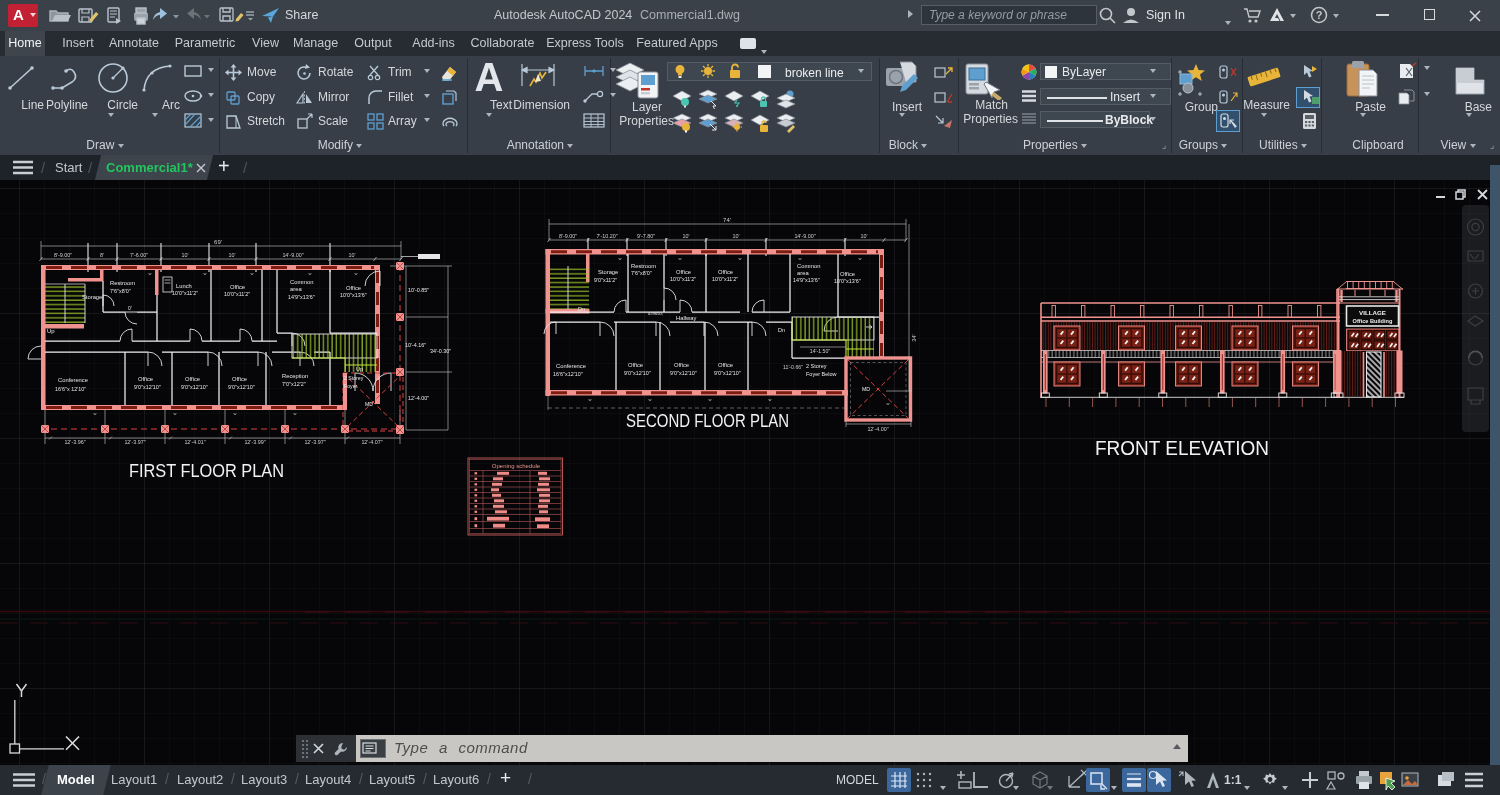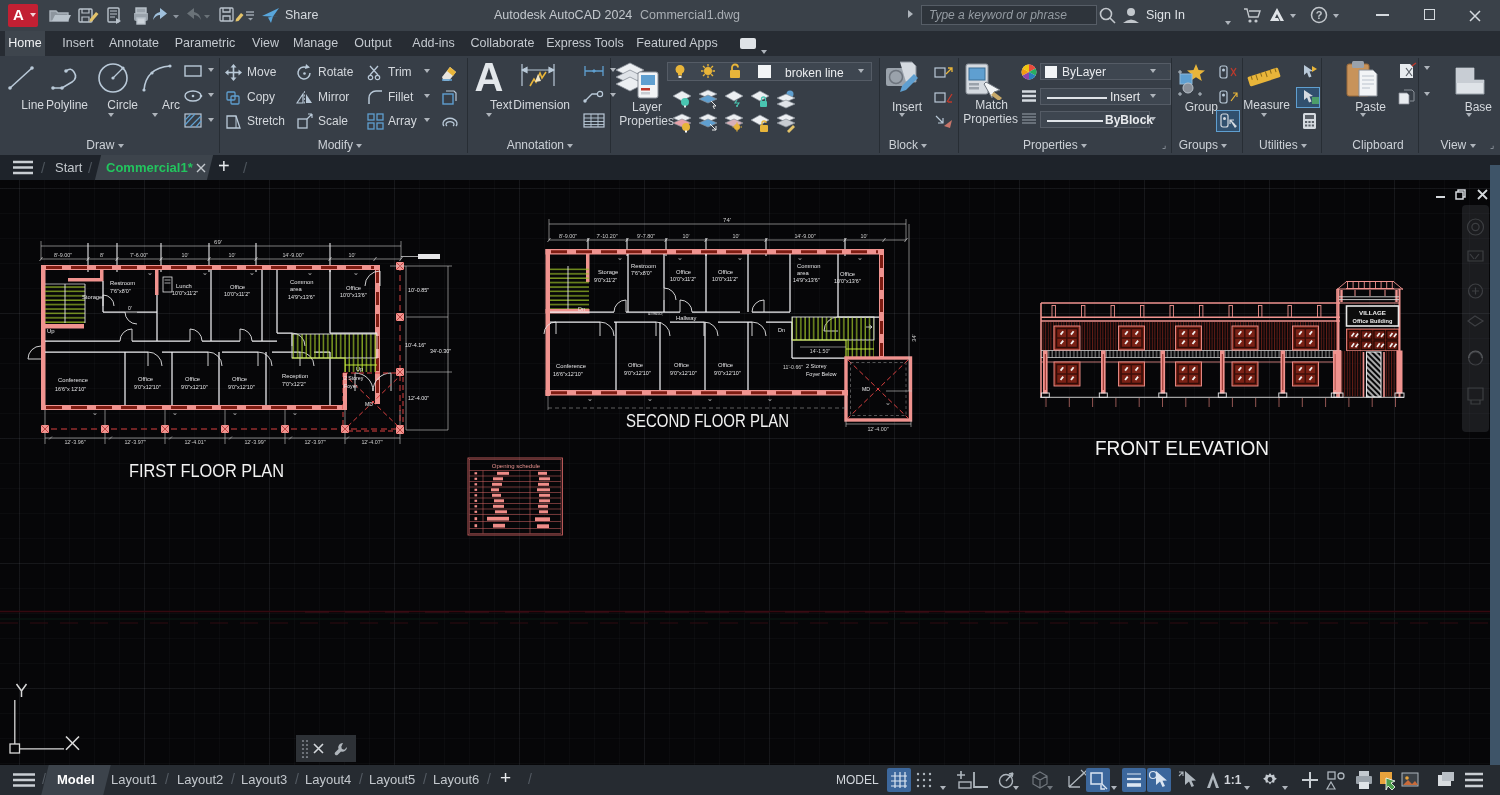--- a/index.html
+++ b/index.html
@@ -1018,20 +1018,29 @@
           <circle cx="6" cy="18" r="1.1"></circle>
         </g>
       </svg>
       <svg class="abs" style="left:17px;top:8px;" width="11" height="11" viewBox="0 0 11 11">
         <path d="M1 1 L10 10 M10 1 L1 10" stroke="#d4d8dc" stroke-width="1.6"></path>
       </svg>
       <svg class="abs" style="left:37px;top:6px;" width="16" height="16" viewBox="0 0 16 16">
         <path d="M10 2 a4.5 4.5 0 0 0 -4.5 6 L2 11.5 a1.8 1.8 0 0 0 2.5 2.5 L8 10.5 a4.5 4.5 0 0 0 6 -4.5 l-2.7 2.7 -2.4 -.6 -.6 -2.4 Z" fill="#aeb4ba"></path>
       </svg>
     </div>
+    <div id="cmdbar">
+      <div class="abs" style="left:4px;top:4px;width:26px;height:19px;background:#3a3f44;border:1px solid #6c7177;"><svg width="24" height="17" viewBox="0 0 24 17">
+          <rect x="2" y="3" width="13" height="10" fill="none" stroke="#d9dde1" stroke-width="1.2"></rect>
+          <path d="M4.5 6 h8 M4.5 8.5 h8 M4.5 11 h5" stroke="#d9dde1" stroke-width="1"></path>
+          <path d="M18 7 l2.6 3.2 2.6 -3.2" fill="#3c4146"></path>
+        </svg></div>
+      <span class="ph">Type a command</span>
+      <span class="abs" style="right:7px;top:9px;width:0;height:0;border-left:4px solid transparent;border-right:4px solid transparent;border-bottom:5px solid #55595d;"></span>
+    </div>
     <div id="statusbar">
       <svg class="abs" style="left:12px;top:7px;" width="24" height="16" viewBox="0 0 24 16">
         <path d="M1 2.5 h22 M1 8 h22 M1 13.5 h22" stroke="#c9ced3" stroke-width="2.6"></path>
       </svg>
       <span class="slash" style="left:42px;">/</span>
       <div class="abs" style="left:45px;top:0;width:62px;height:30px;background:#3c434b;transform:skewX(-14deg);"></div>
       <span class="ltab" style="left:57px;color:#fff;font-weight:bold;">Model</span>
       <span class="ltab" style="left:111px;">Layout1</span>
       <span class="slash" style="left:165px;">/</span>
       <span class="ltab" style="left:177px;">Layout2</span>

